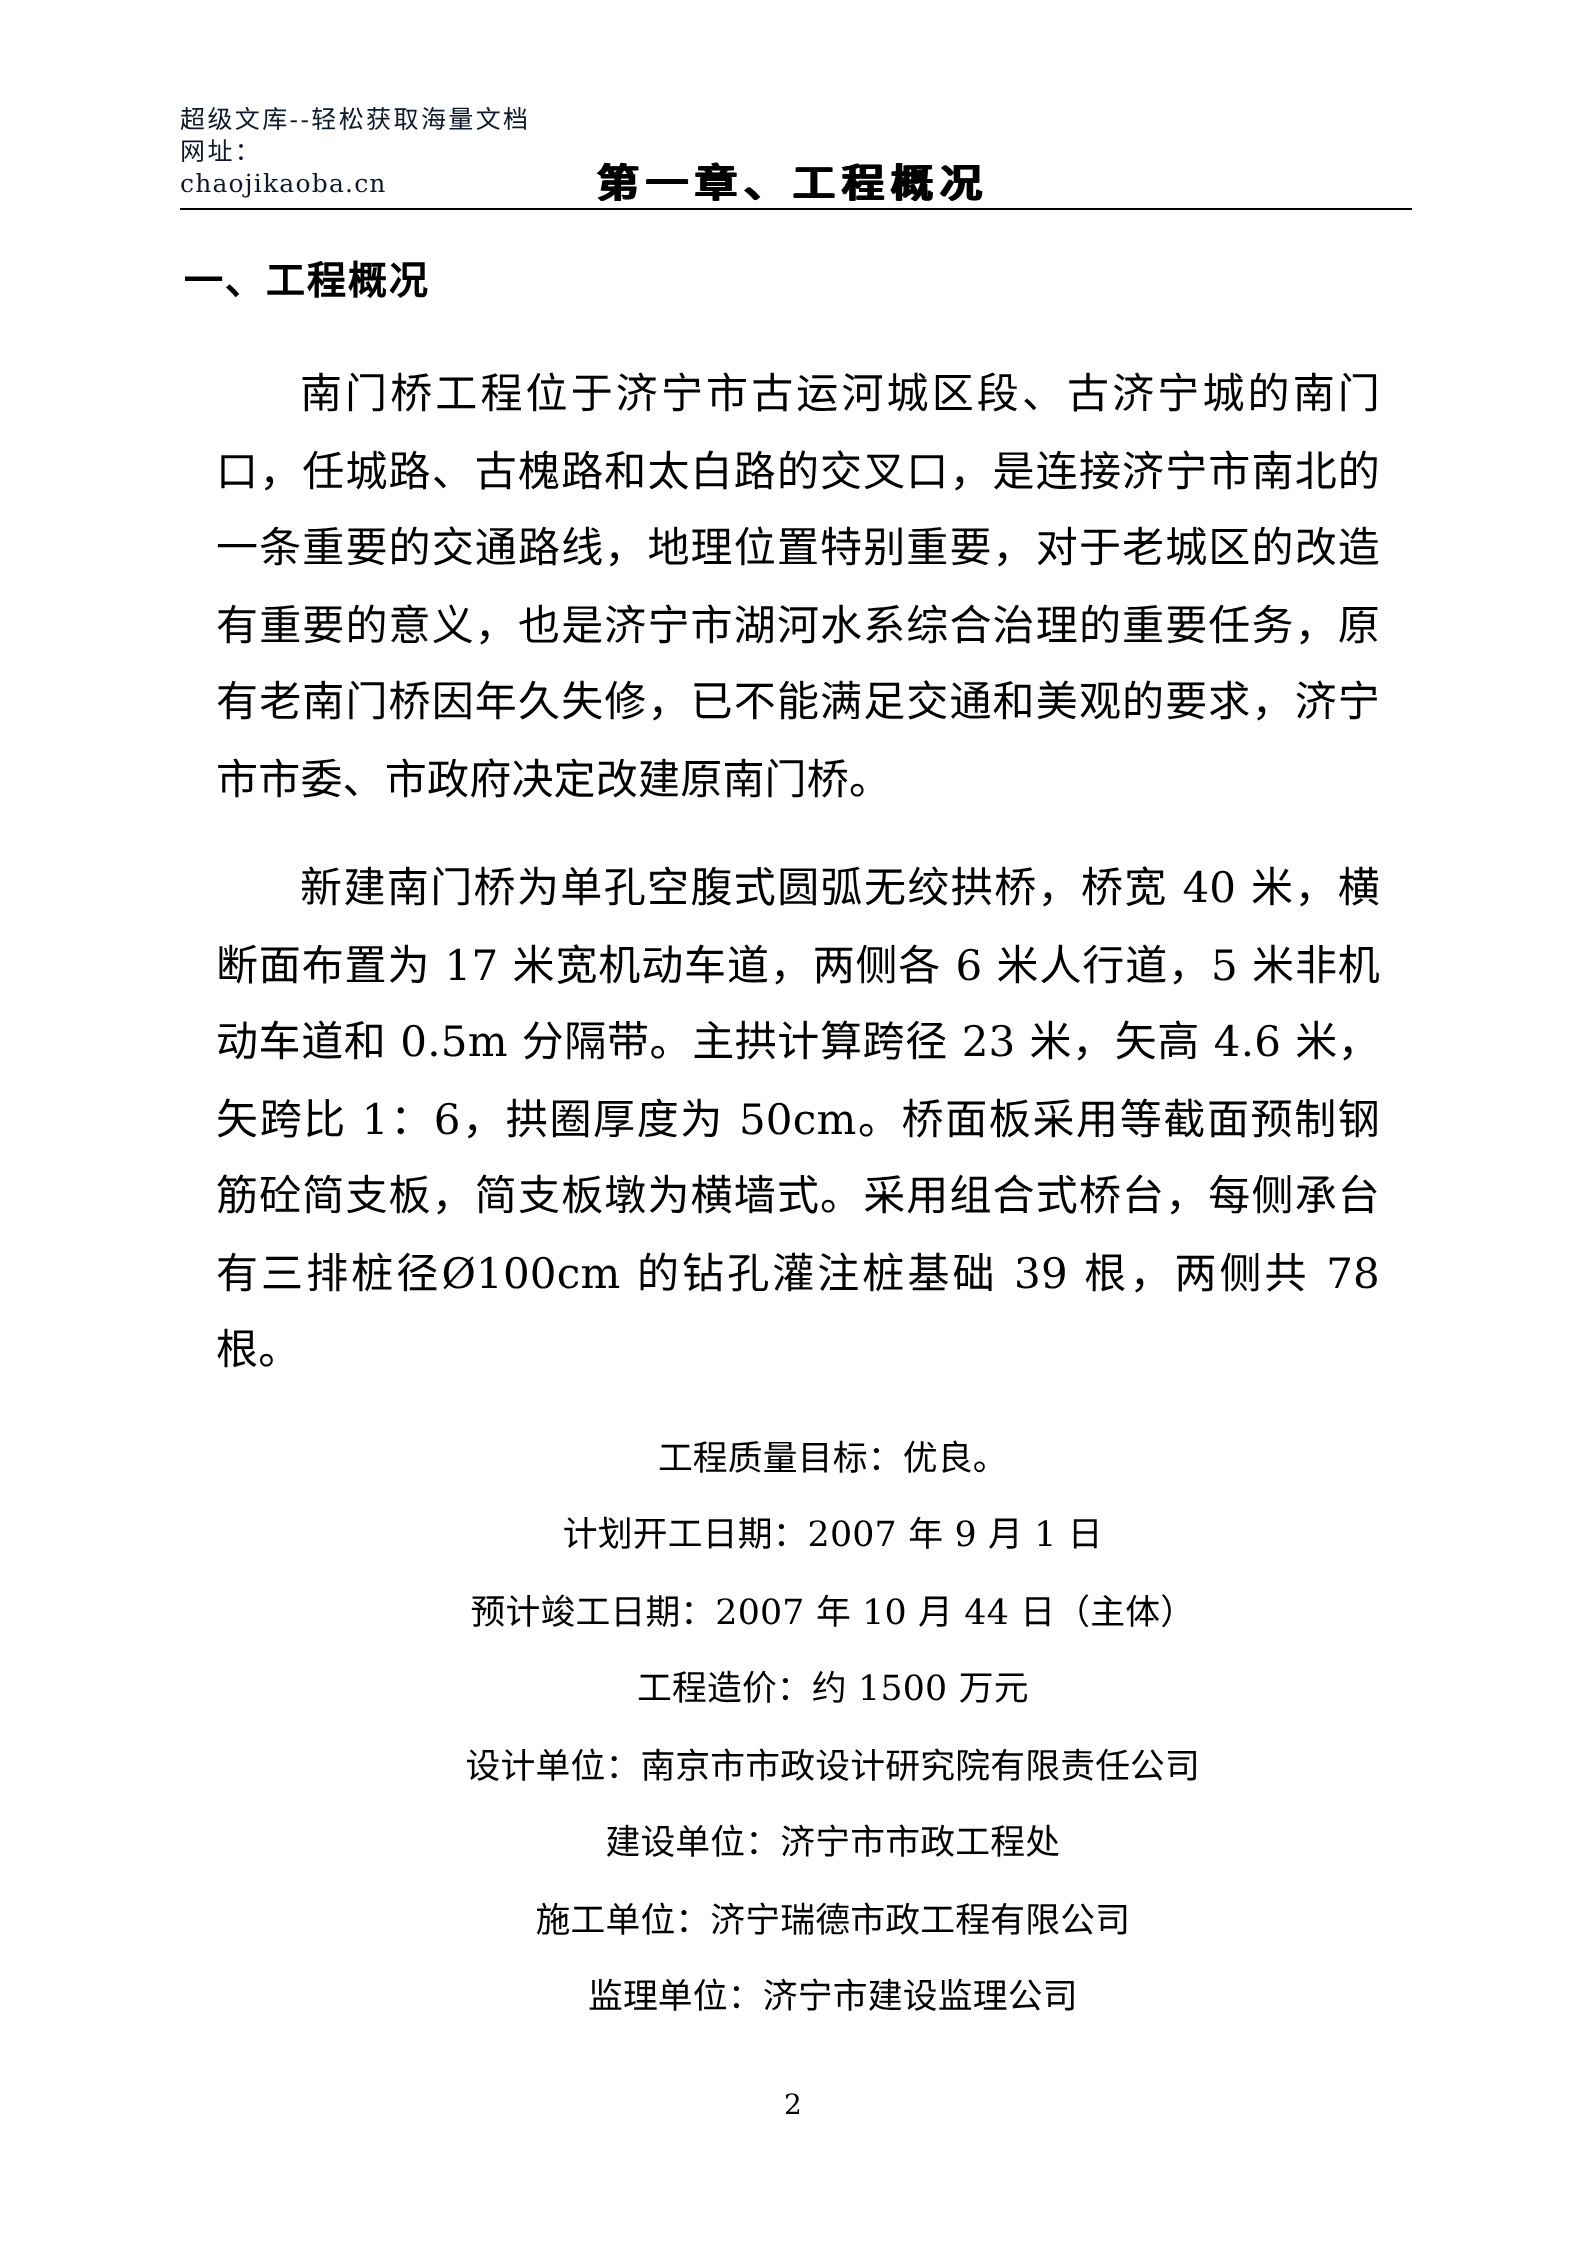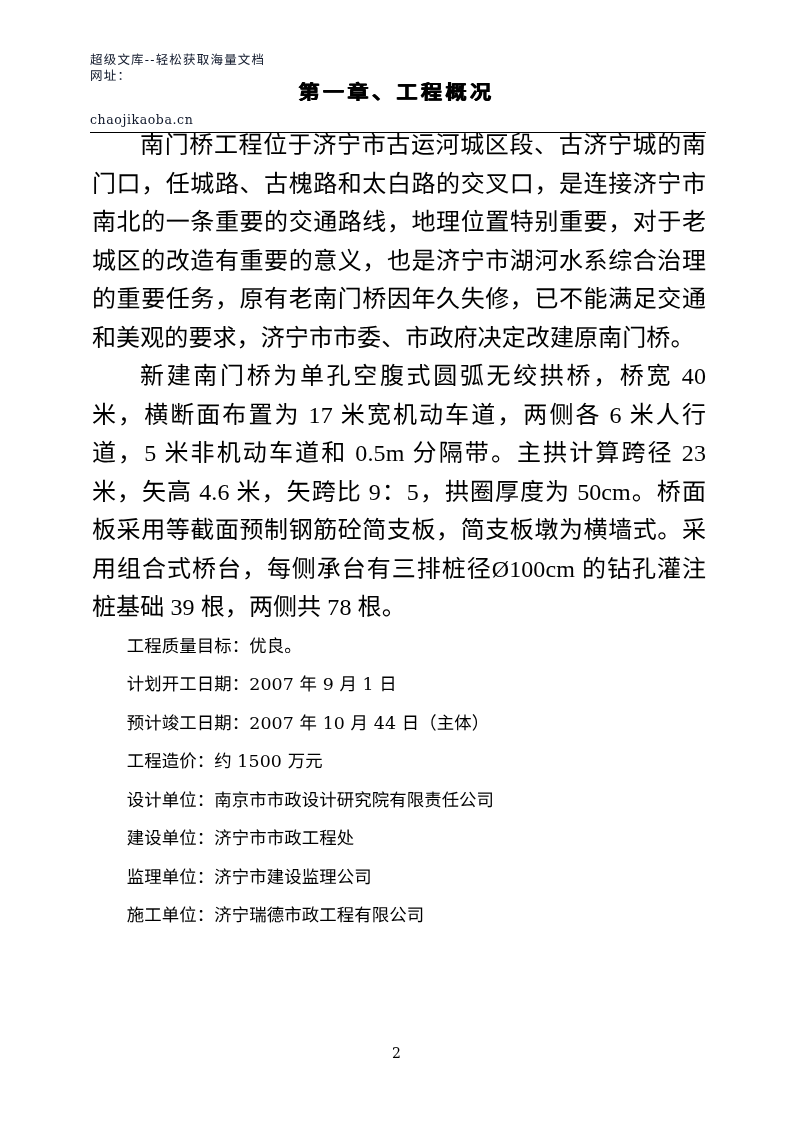--- a/index.html
+++ b/index.html
@@ -47,21 +47,20 @@
   }
   .header-site {
     font-family: "DejaVu Serif", "Liberation Serif", serif;
     letter-spacing: 1.2px;
   }
   .header-gap { display: inline-block; width: 22px; }
   .header-url-label { letter-spacing: 1.2px; }
   .header-url {
     font-family: "DejaVu Serif", "Liberation Serif", serif;
     letter-spacing: 0.6px;
-    margin-top: 28px;
   }
   .header-rule {
     border: 0;
     border-top: 1.3px solid #000;
     margin: 0;
     width: 100%;
   }
 
   
   .chapter-title {
@@ -90,36 +89,36 @@
   .section-heading {
     font-family: "DejaVu Sans", "Liberation Sans", sans-serif;
     font-weight: 700;
     font-size: 19.5px;
     letter-spacing: 1px;
     line-height: 30px;
     margin: 0 0 22px 0;
   }
 
   p.body-para {
-    margin: 0;
-    font-size: 24px;
+    margin: 16px;
+    font-size: 21px;
     line-height: 38.5px;
     text-align: justify;
     text-justify: inter-ideograph;
     text-indent: 2em;
     letter-spacing: 0.1px;
     word-break: break-all;
-    font-family: Liberation Serif, serif;
   }
 
   
   .fact-list {
     margin: 0;
     padding: 0;
     list-style: none;
+    text-align: center;
   }
   .fact-list li {
     font-size: 17.4px;
     line-height: 38.5px;
     text-indent: 2em;
     letter-spacing: 0.1px;
     white-space: nowrap;
   }
 
   
@@ -146,34 +145,35 @@
       <span class="header-url-label">网址：</span>
       <span class="header-url">chaojikaoba.cn</span>
     </div>
     <hr class="header-rule">
   </div>
 
   <div class="chapter-title">第一章、工程概况</div>
 
   <div class="content">
 
+    <h2 class="section-heading">一、工程概况</h2>
 
     <p class="body-para">南门桥工程位于济宁市古运河城区段、古济宁城的南门口，任城路、古槐路和太白路的交叉口，是连接济宁市南北的一条重要的交通路线，地理位置特别重要，对于老城区的改造有重要的意义，也是济宁市湖河水系综合治理的重要任务，原有老南门桥因年久失修，已不能满足交通和美观的要求，济宁市市委、市政府决定改建原南门桥。</p>
 
-    <p class="body-para">新建南门桥为单孔空腹式圆弧无绞拱桥，桥宽 40 米，横断面布置为 17 米宽机动车道，两侧各 6 米人行道，5 米非机动车道和 0.5m 分隔带。主拱计算跨径 23 米，矢高 4.6 米，矢跨比 9：5，拱圈厚度为 50cm。桥面板采用等截面预制钢筋砼简支板，简支板墩为横墙式。采用组合式桥台，每侧承台有三排桩径Ø100cm 的钻孔灌注桩基础 39 根，两侧共 78 根。</p>
+    <p class="body-para">新建南门桥为单孔空腹式圆弧无绞拱桥，桥宽 40 米，横断面布置为 17 米宽机动车道，两侧各 6 米人行道，5 米非机动车道和 0.5m 分隔带。主拱计算跨径 23 米，矢高 4.6 米，矢跨比 1：6，拱圈厚度为 50cm。桥面板采用等截面预制钢筋砼简支板，简支板墩为横墙式。采用组合式桥台，每侧承台有三排桩径Ø100cm 的钻孔灌注桩基础 39 根，两侧共 78 根。</p>
 
 
     <ul class="fact-list">
       <li>工程质量目标：优良。</li>
       <li>计划开工日期：2007 年 9 月 1 日</li>
       <li>预计竣工日期：2007 年 10 月 44 日（主体）</li>
       <li>工程造价：约 1500  万元</li>
       <li>设计单位：南京市市政设计研究院有限责任公司</li>
       <li>建设单位：济宁市市政工程处</li>
+      <li>施工单位：济宁瑞德市政工程有限公司</li>
       <li>监理单位：济宁市建设监理公司</li>
-      <li>施工单位：济宁瑞德市政工程有限公司</li>
     </ul>
 
   </div>
 
   <div class="page-number">2</div>
 
 </div>
 
 </body></html>

